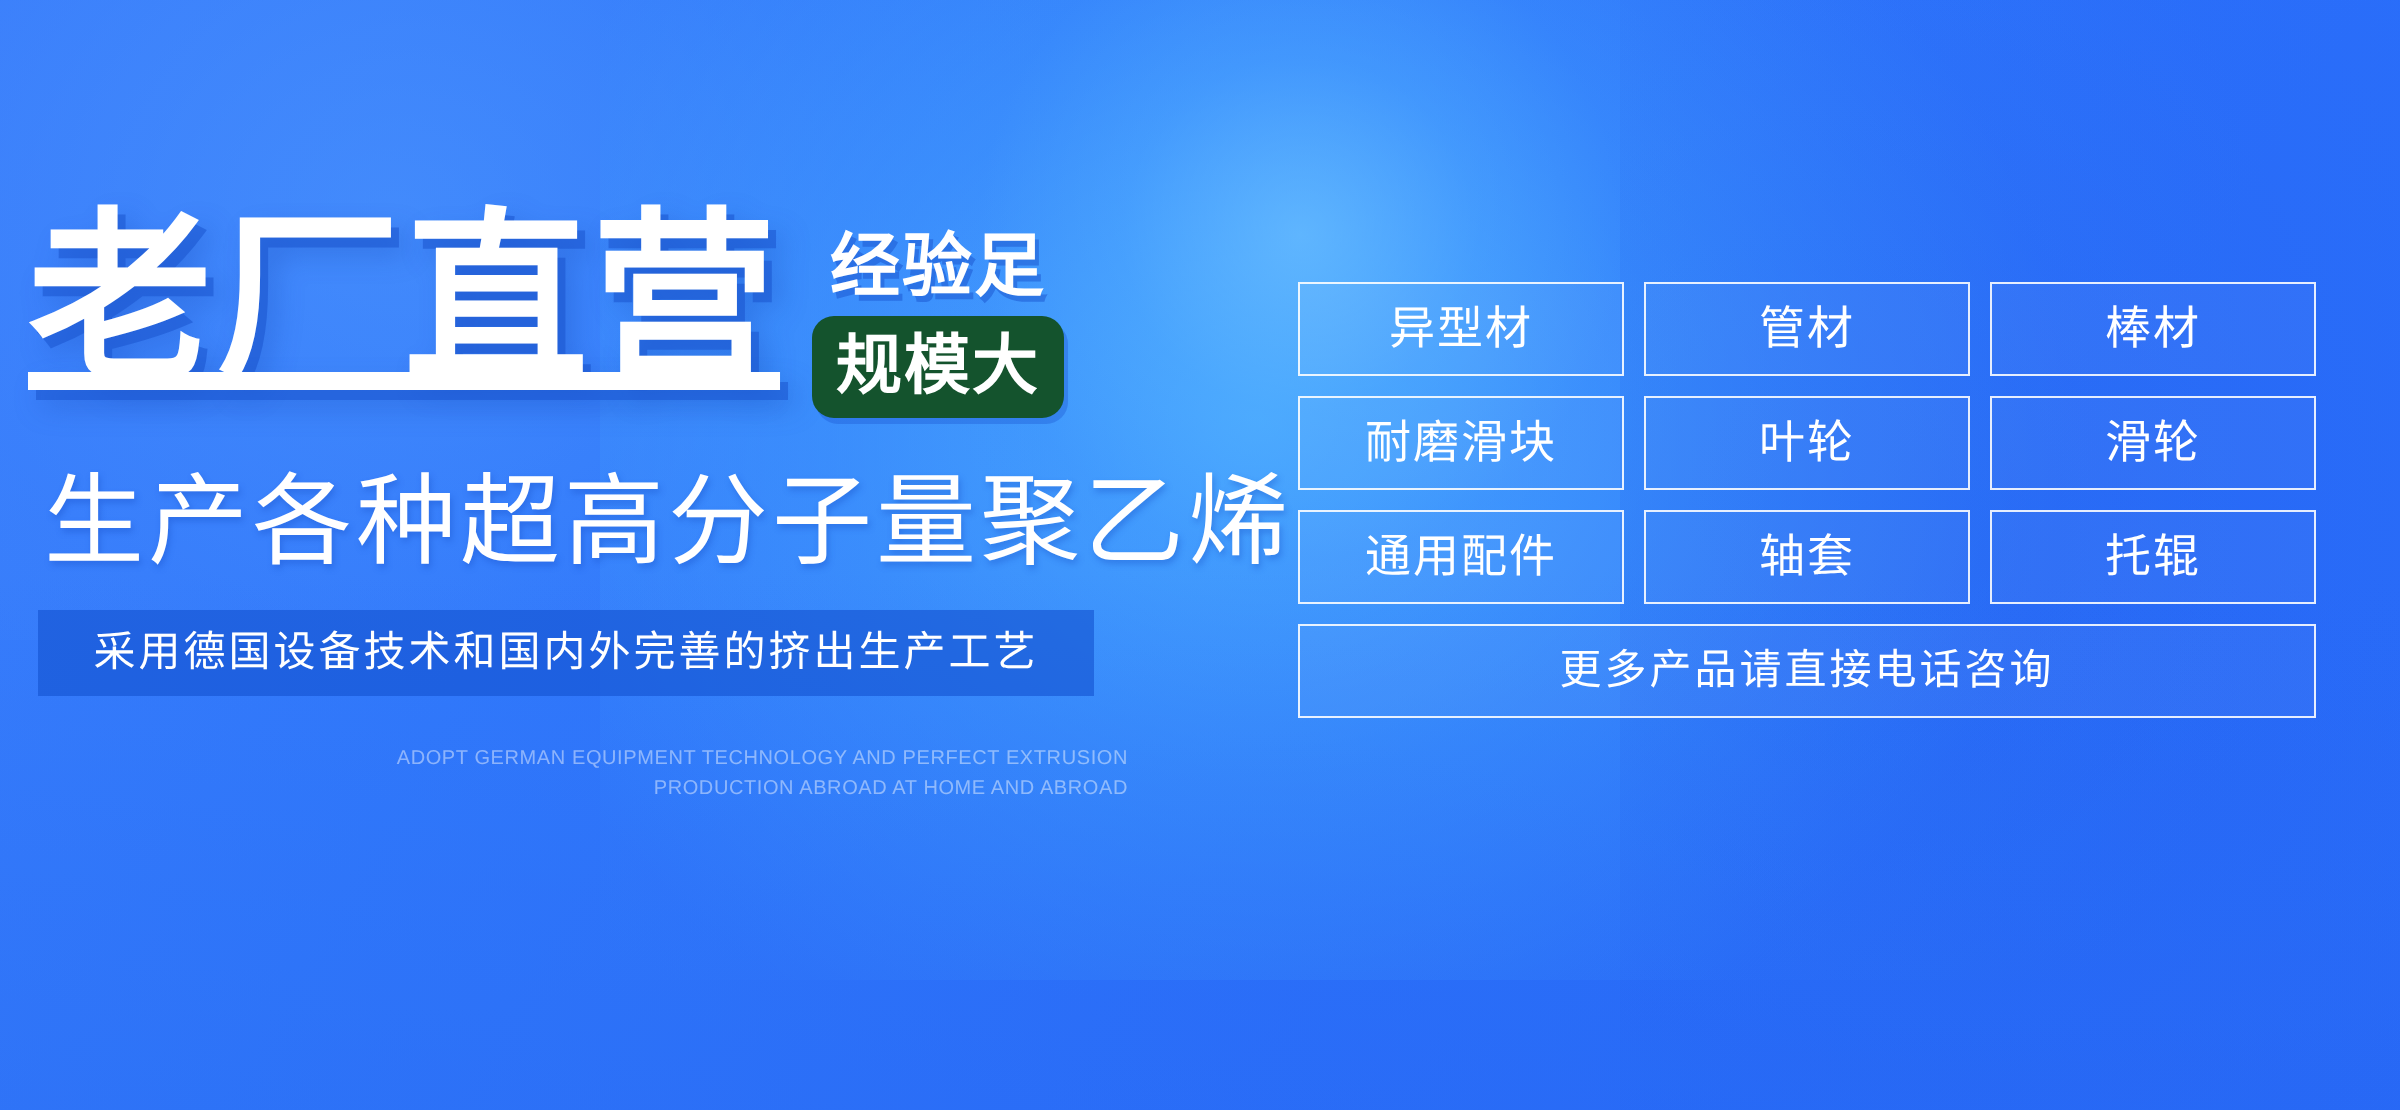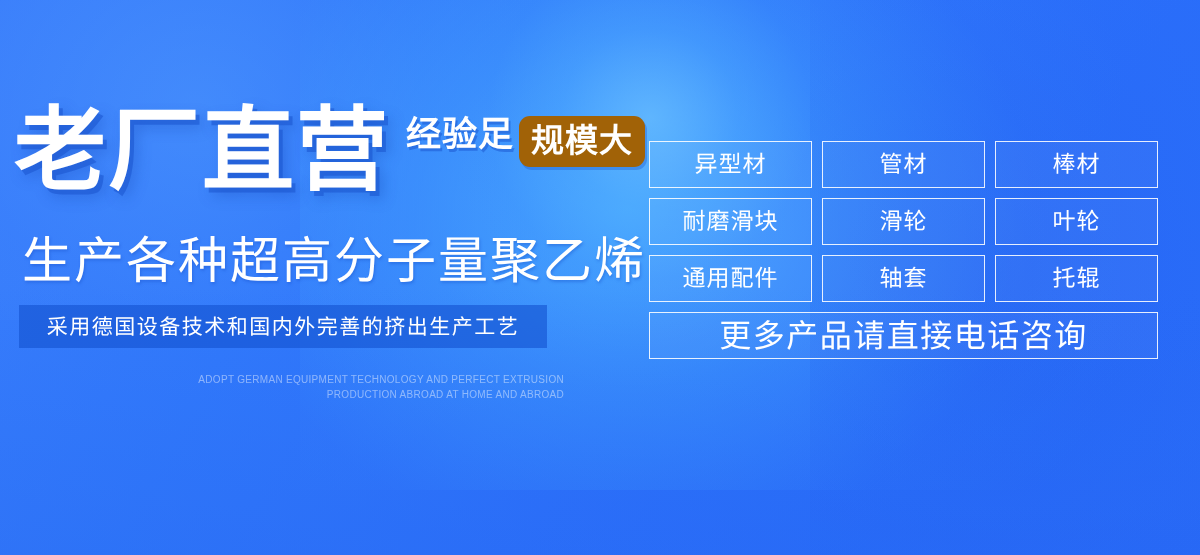--- a/index.html
+++ b/index.html
@@ -84,41 +84,42 @@
     align-items: flex-start;
   }
   .headline-main {
     font-size: 92px;
     line-height: 1;
     font-weight: 700;
     color: #ffffff;
     letter-spacing: 2px;
     text-shadow: 4px 5px 0 rgba(26,84,206,0.55), 7px 8px 14px rgba(20,70,180,0.35);
     white-space: nowrap;
+    text-decoration: underline;
   }
   .badge-stack {
     margin-left: 16px;
     margin-top: 12px;
     display: flex;
-    flex-direction: row;
+    flex-direction: column;
     align-items: stretch;
     gap: 5px;
   }
   .badge-top {
     font-size: 35px;
     line-height: 1.05;
     font-weight: 700;
     color: #ffffff;
     letter-spacing: 1px;
     text-align: center;
     text-shadow: 2px 3px 0 rgba(26,84,206,0.5);
     white-space: nowrap;
   }
   .badge-bottom {
-    background: #a16207;
+    background: #14532d;
     border-radius: 11px;
     color: #ffffff;
     font-size: 33px;
     line-height: 1;
     font-weight: 700;
     letter-spacing: 1px;
     padding: 8px 12px 10px;
     text-align: center;
     box-shadow: 2px 3px 0 rgba(26,84,206,0.35);
     white-space: nowrap;
@@ -203,21 +204,21 @@
     width: 100%;
     height: 45px;
     border: 1px solid rgba(255,255,255,0.88);
     display: flex;
     align-items: center;
     justify-content: center;
     background: rgba(255,255,255,0.045);
   }
   .product-cell-wide span {
     color: #ffffff;
-    font-size: 32px;
+    font-size: 21px;
     line-height: 1;
     letter-spacing: 1.5px;
     white-space: nowrap;
   }
 </style>
 </head>
 <body>
 
 <div class="banner">
 
@@ -263,24 +264,24 @@
       <div class="product-cell">
         <span>棒材</span>
       </div>
     </div>
 
     <div class="grid-row">
       <div class="product-cell">
         <span>耐磨滑块</span>
       </div>
       <div class="product-cell">
+        <span>叶轮</span>
+      </div>
+      <div class="product-cell">
         <span>滑轮</span>
-      </div>
-      <div class="product-cell">
-        <span>叶轮</span>
       </div>
     </div>
 
     <div class="grid-row">
       <div class="product-cell">
         <span>通用配件</span>
       </div>
       <div class="product-cell">
         <span>轴套</span>
       </div>

